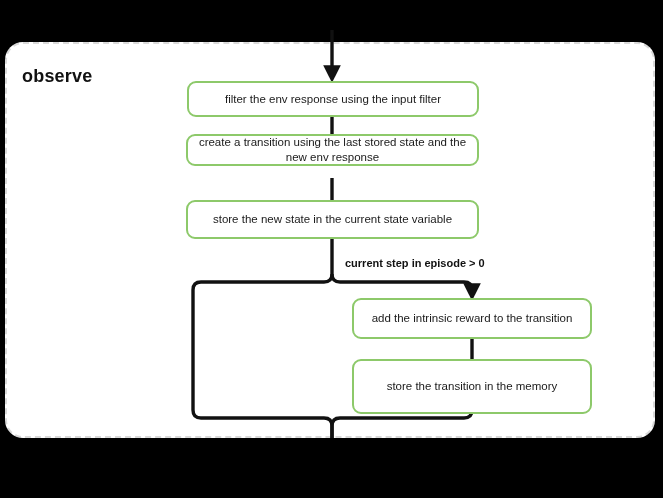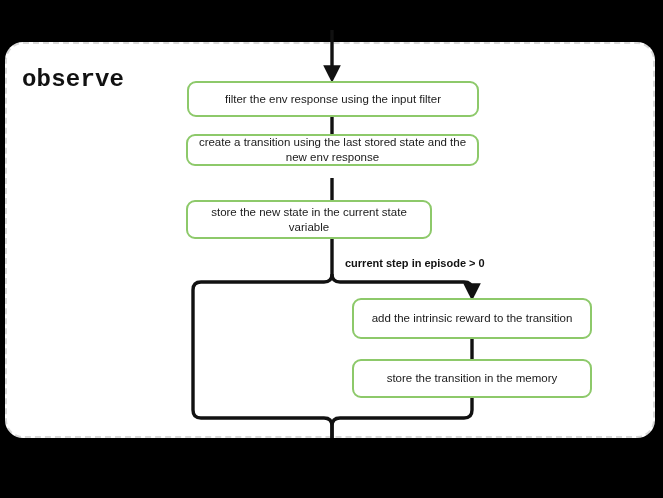--- a/index.html
+++ b/index.html
@@ -23,47 +23,46 @@
     height: 396px;
     background: #ffffff;
     border: 2px dashed #d9d9d9;
     border-radius: 18px;
     box-sizing: border-box;
   }
   #group-title {
     position: absolute;
     left: 22px;
     top: 66px;
-    font-size: 24px;
+    font-size: 18px;
     font-weight: bold;
     color: #111111;
     letter-spacing: 0.2px;
     white-space: nowrap;
-    font-family: Liberation Mono, monospace;
   }
   .node {
     position: absolute;
     box-sizing: border-box;
     background: #ffffff;
     border: 2.5px solid #8dc96a;
     border-radius: 9px;
     display: flex;
     align-items: center;
     justify-content: center;
     text-align: center;
     font-size: 11.5px;
     color: #1a1a1a;
     line-height: 1.28;
     padding: 3px 10px;
   }
   #node-filter      { left: 187px; top: 81px;  width: 292px; height: 36px; }
   #node-create      { left: 186px; top: 134px; width: 293px; height: 32px; }
-  #node-store-state { left: 186px; top: 200px; width: 246px; height: 39px; }
+  #node-store-state { left: 186px; top: 200px; width: 293px; height: 39px; }
   #node-intrinsic   { left: 352px; top: 298px; width: 240px; height: 41px; text-align: center; }
-  #node-store-trans { left: 352px; top: 359px; width: 240px; height: 39px; }
+  #node-store-trans { left: 352px; top: 359px; width: 240px; height: 55px; }
   #edge-layer {
     position: absolute;
     left: 0; top: 0;
     width: 663px; height: 498px;
     pointer-events: none;
   }
   #branch-label {
     position: absolute;
     left: 345px;
     top: 257px;

